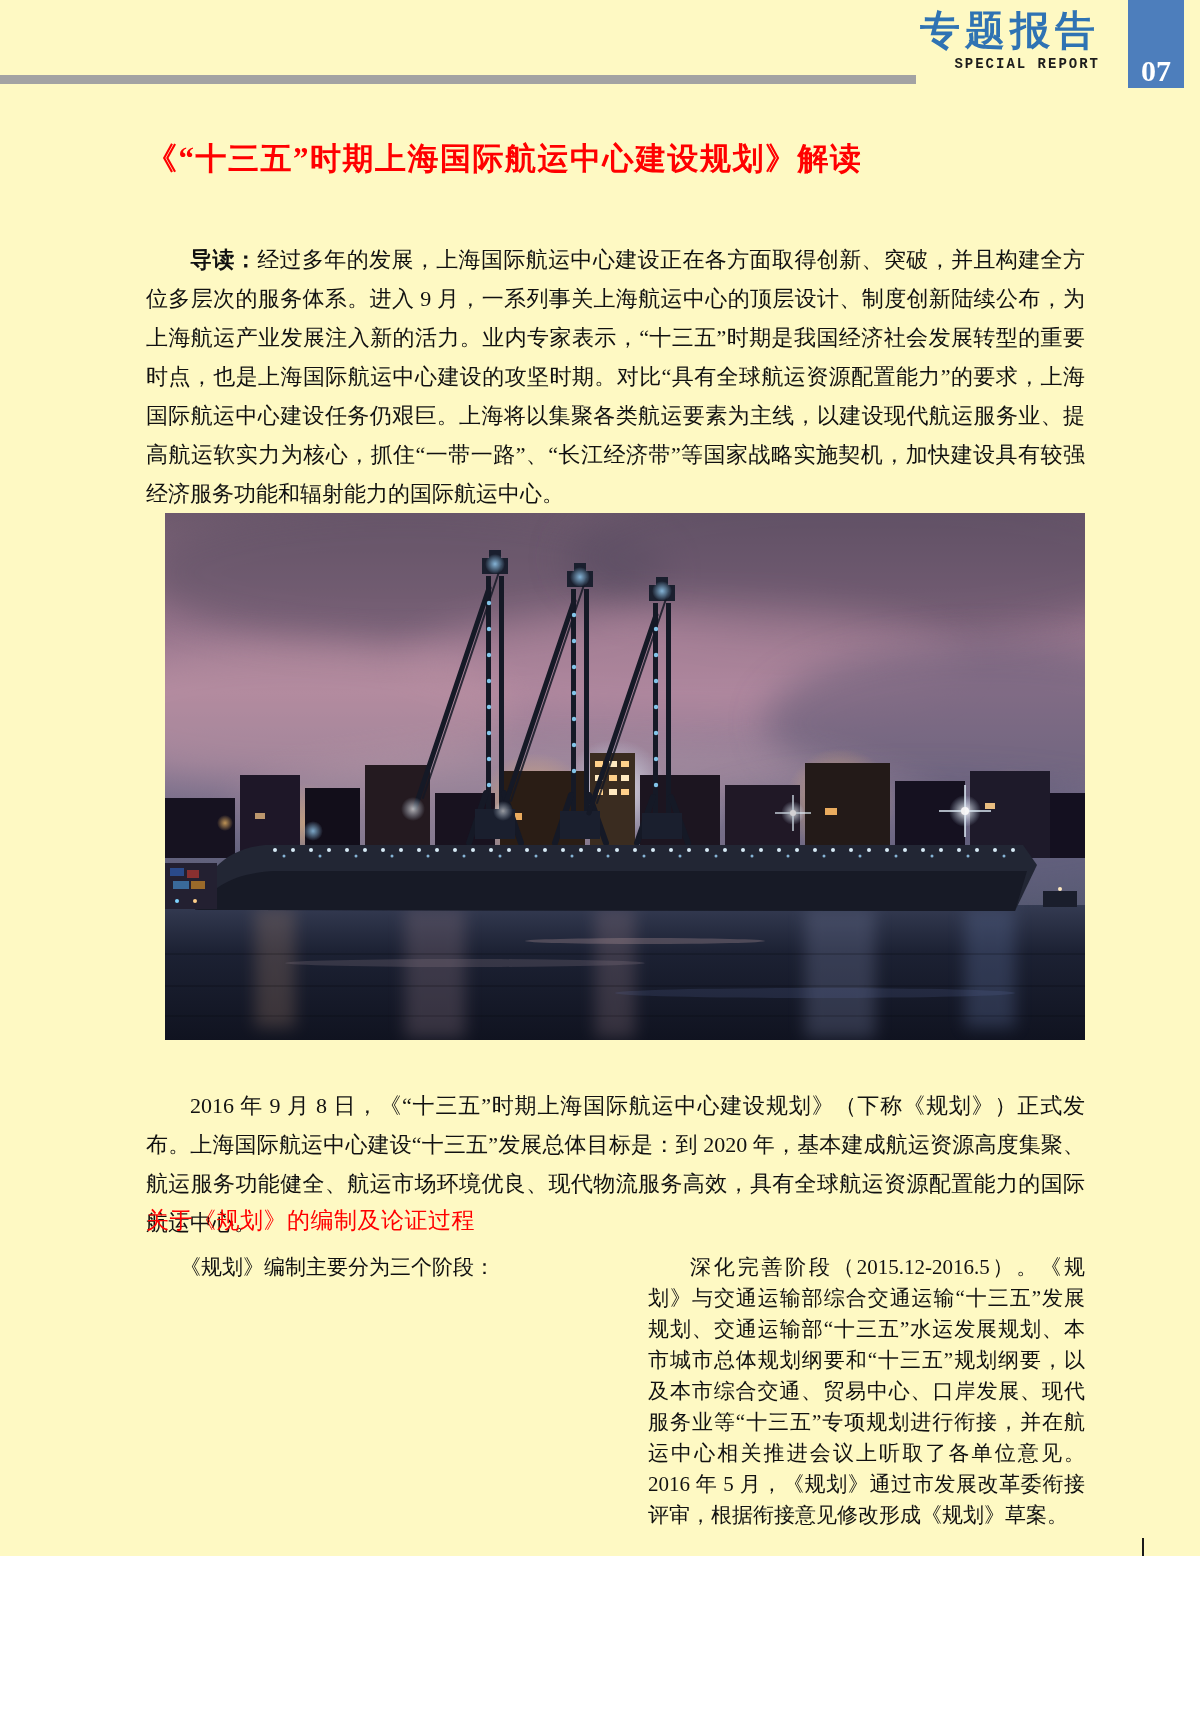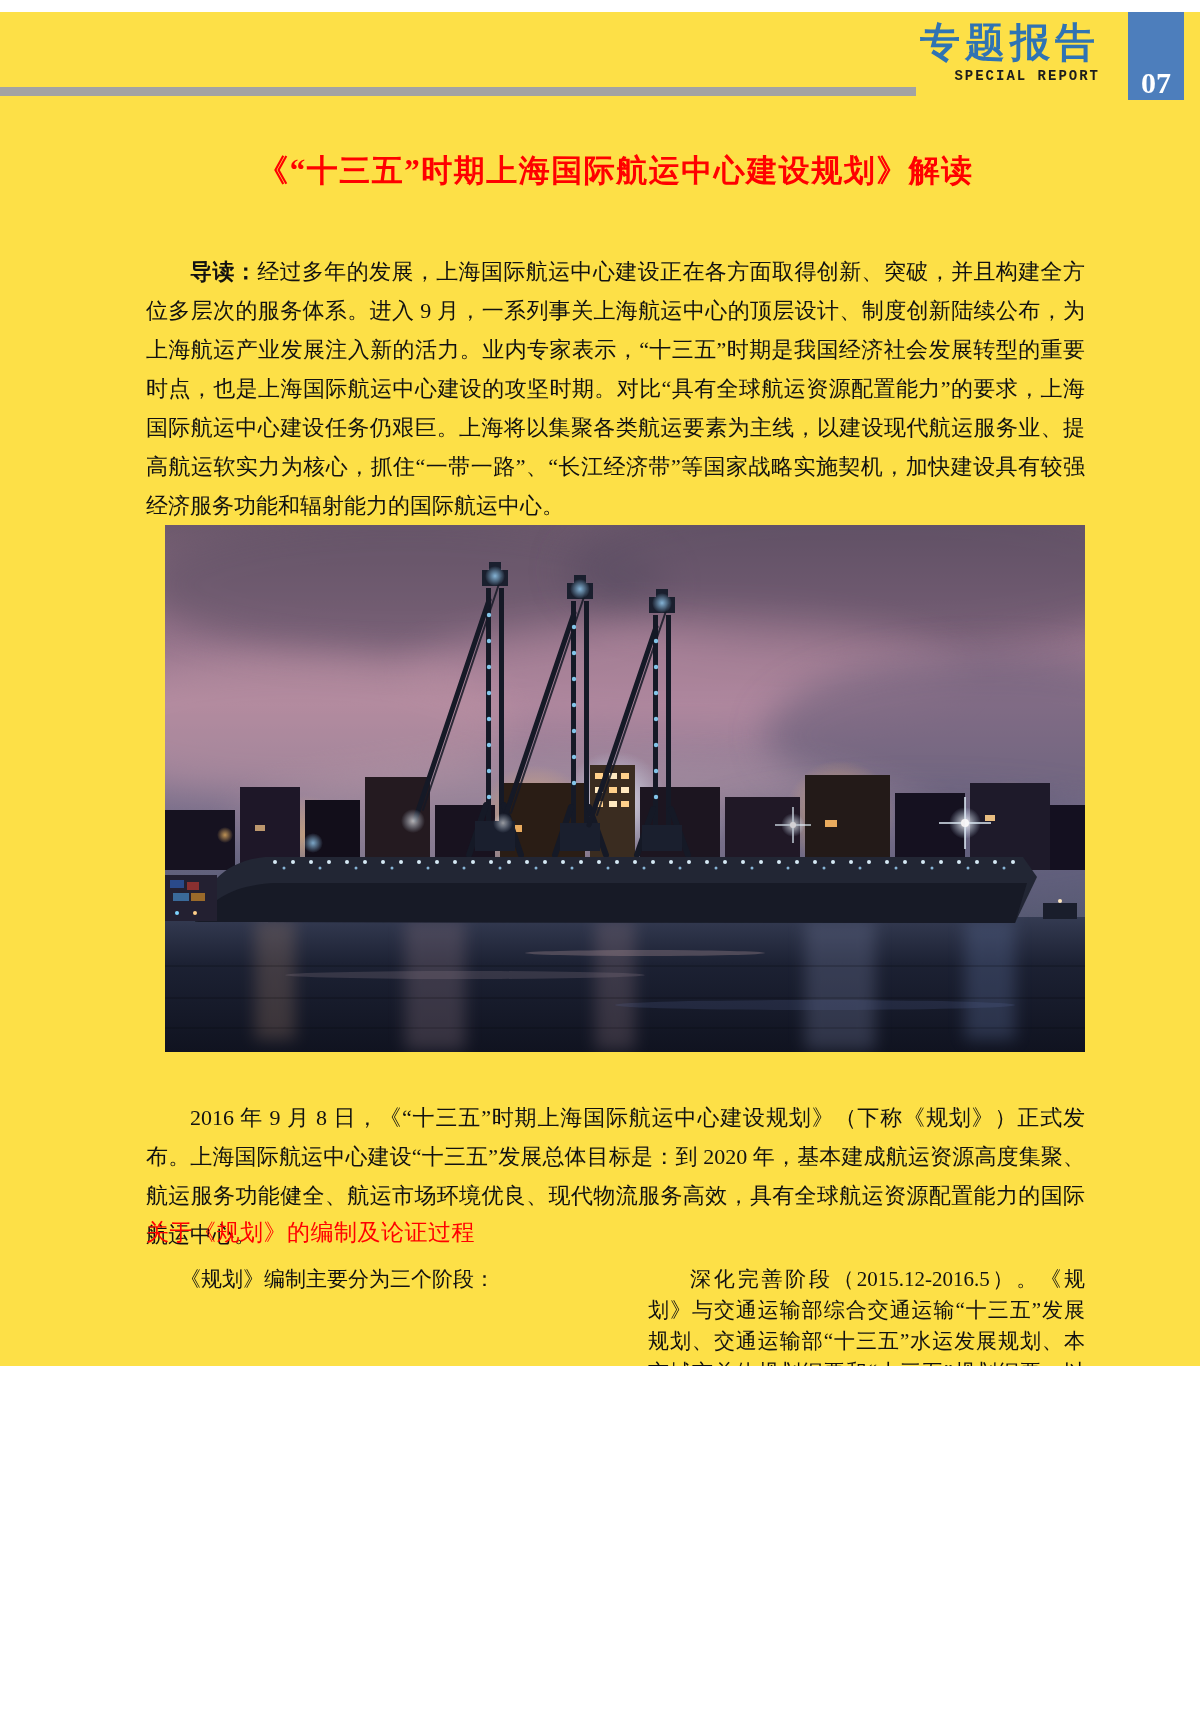--- a/index.html
+++ b/index.html
@@ -1,18 +1,18 @@
 <!DOCTYPE html>
 <html><head>
 <meta charset="utf-8">
 <style>
   html,body{margin:0;padding:0;background:#ffffff;}
   .page{
-    position:relative;width:1200px;height:1354px;background:#fde047;
-    overflow:hidden;margin:12px auto;
+    position:relative;width:1200px;height:1556px;background:#fef9c3;
+    overflow:hidden;margin:0 auto;
     font-family:"Liberation Serif","DejaVu Serif",serif;color:#111111;
   }
   
   .hdr-block{position:absolute;top:6px;left:600px;width:500px;text-align:right;}
   .hdr-cn{
     font-family:"Liberation Sans","DejaVu Sans",sans-serif;
     font-weight:bold;font-size:40px;line-height:48px;color:#2f73b3;letter-spacing:5px;
   }
   .hdr-en{
     font-family:"Liberation Mono","DejaVu Sans Mono",monospace;
@@ -22,21 +22,21 @@
     position:absolute;left:1128px;top:0;width:56px;height:88px;background:#4d7ebc;
     display:flex;align-items:flex-end;justify-content:center;
   }
   .page-num{
     color:#ffffff;font-family:"Liberation Serif","DejaVu Serif",serif;
     font-weight:bold;font-size:30px;
   }
   .hdr-bar{position:absolute;left:0;top:75px;width:916px;height:9px;background:#a3a3a3;}
   
   .art-title{
-    position:absolute;left:146px;top:138px;width:939px;text-align:center;
+    position:absolute;left:146px;top:138px;width:939px;
     color:#ff0000;font-weight:bold;font-size:31px;letter-spacing:1.5px;white-space:nowrap;
   }
   .para{
     position:absolute;left:146px;width:939px;
     font-size:22px;line-height:39px;text-align:justify;text-justify:inter-character;
   }
   .para p{margin:0;text-indent:2em;}
   .lead{top:240px;}
   .lead .lead-label{font-weight:bold;}
   .release{top:1086px;}

